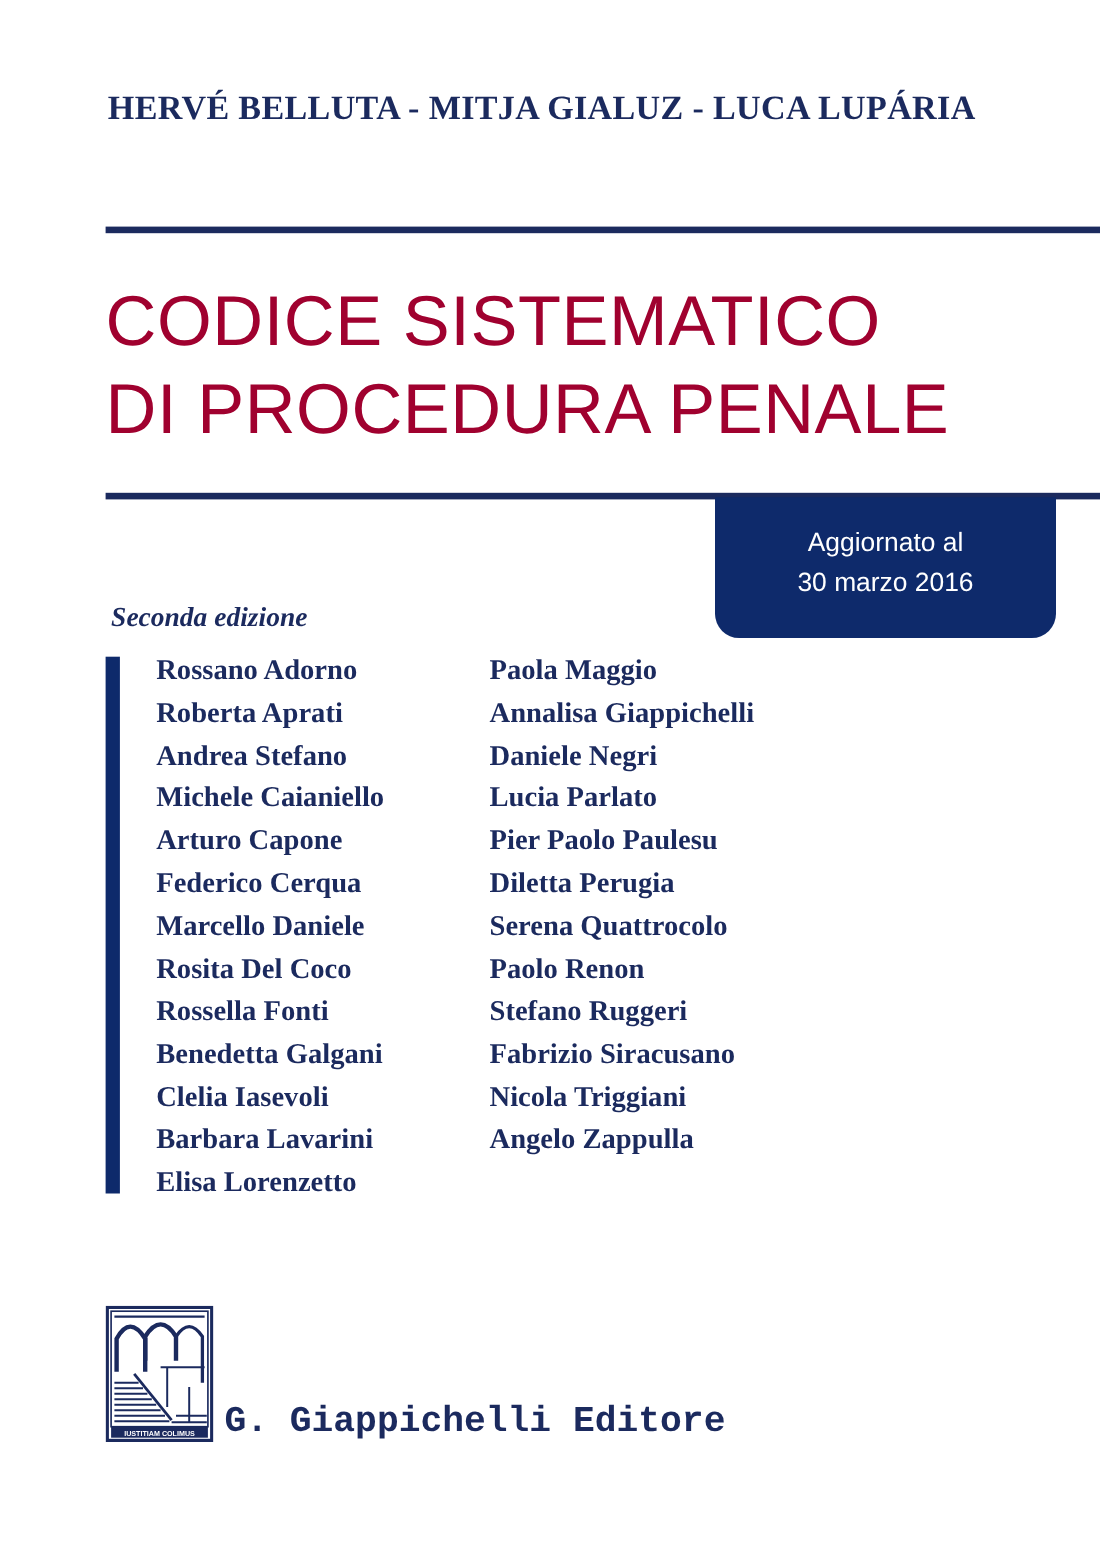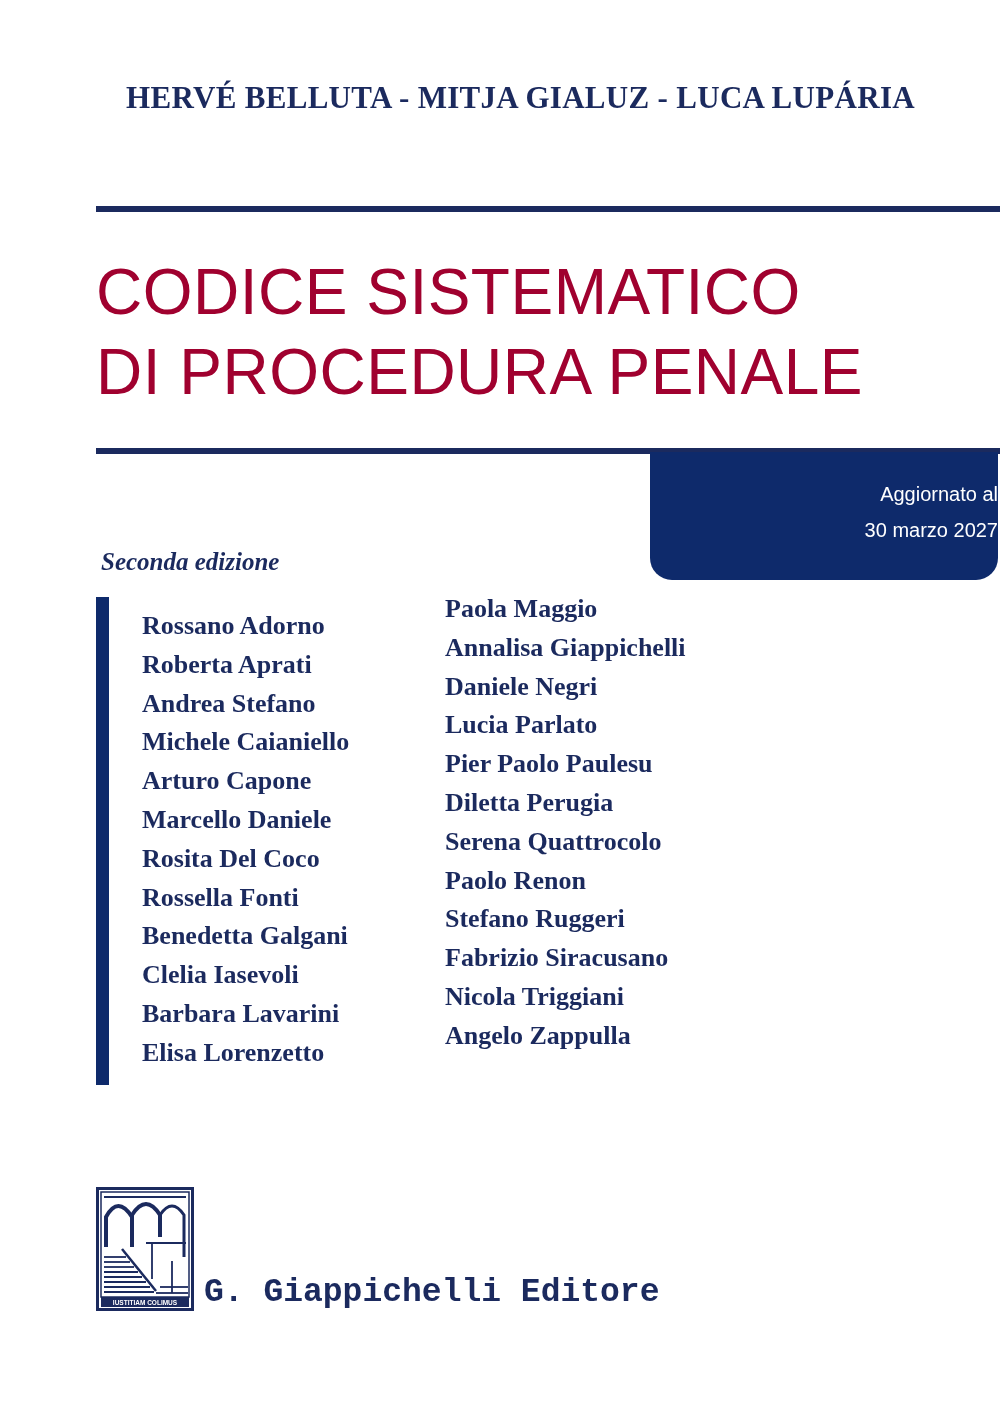--- a/index.html
+++ b/index.html
@@ -9,66 +9,65 @@
       position: relative;
       overflow: hidden;
       font-family: "Liberation Serif", serif;
     }
     .authors {
       position: absolute; left: 98px; top: 80px;
       font-family: "Liberation Serif", serif;
       font-weight: bold; font-size: 31px;
       color: #1b2a5e; letter-spacing: 0.3px;
       white-space: nowrap;
-      margin-left: 28px;
     }
     .rule-top {
       position: absolute; left: 96px; right: 0; top: 206px; height: 6px;
       background: #1b2a5e;
     }
     .title {
       position: absolute; left: 96px; top: 252px;
       font-family: "Liberation Sans", sans-serif;
       font-weight: normal; color: #a0012f;
       font-size: 64px; line-height: 80px;
       letter-spacing: 0.5px;
       white-space: nowrap;
     }
     .rule-bottom {
       position: absolute; left: 96px; right: 0; top: 448px; height: 6px;
       background: #1b2a5e;
     }
     .badge {
-      position: absolute; left: 650px; top: 452px; width: 348px; height: 128px;
+      position: absolute; left: 650px; top: 452px; width: 310px; height: 128px;
       background: #0e2a6b;
       border-radius: 0 0 22px 22px;
       color: #ffffff;
       font-family: "Liberation Sans", sans-serif;
-      font-size: 20px; line-height: 36px;
-      text-align: right;
+      font-size: 24px; line-height: 36px;
+      text-align: center;
       box-sizing: border-box;
       padding-top: 24px;
     }
     .edition {
       position: absolute; left: 101px; top: 516px;
       font-family: "Liberation Serif", serif;
       font-style: italic; font-weight: bold;
       font-size: 25px; color: #1b2a5e; margin-top: 32px;
     }
     .vbar {
       position: absolute; left: 96px; top: 597px; width: 13px; height: 488px;
       background: #0e2a6b;
     }
     .col {
       position: absolute; top: 590px;
       font-family: "Liberation Serif", serif;
       font-weight: bold; font-size: 26px; line-height: 38.8px;
       color: #1b2a5e;
     }
-    .col-left { left: 142px; margin-top: 17px; }
+    .col-left { left: 142px; }
     .col-right { left: 445px; }
     .col div { white-space: nowrap; }
     .logo {
       position: absolute; left: 96px; top: 1187px; width: 98px; height: 124px;
     }
     .publisher {
       position: absolute; left: 204px; top: 1274px;
       font-family: Liberation Mono, monospace;
       font-weight: bold; font-size: 33px; color: #1b2a5e;
       white-space: nowrap;
@@ -85,33 +84,34 @@
 
   <div class="title">
     <div>CODICE SISTEMATICO</div>
     <div>DI PROCEDURA PENALE</div>
   </div>
 
   <div class="rule-bottom"></div>
 
   <div class="badge">
     <div>Aggiornato al</div>
-    <div>30 marzo 2027</div>
+    <div>30 marzo 2016</div>
   </div>
 
   <div class="edition">Seconda edizione</div>
 
   <div class="vbar"></div>
 
   <div class="col col-left">
     <div>Rossano Adorno</div>
     <div>Roberta Aprati</div>
     <div>Andrea Stefano</div>
     <div>Michele Caianiello</div>
     <div>Arturo Capone</div>
+    <div>Federico Cerqua</div>
     <div>Marcello Daniele</div>
     <div>Rosita Del Coco</div>
     <div>Rossella Fonti</div>
     <div>Benedetta Galgani</div>
     <div>Clelia Iasevoli</div>
     <div>Barbara Lavarini</div>
     <div>Elisa Lorenzetto</div>
   </div>
 
   <div class="col col-right">

